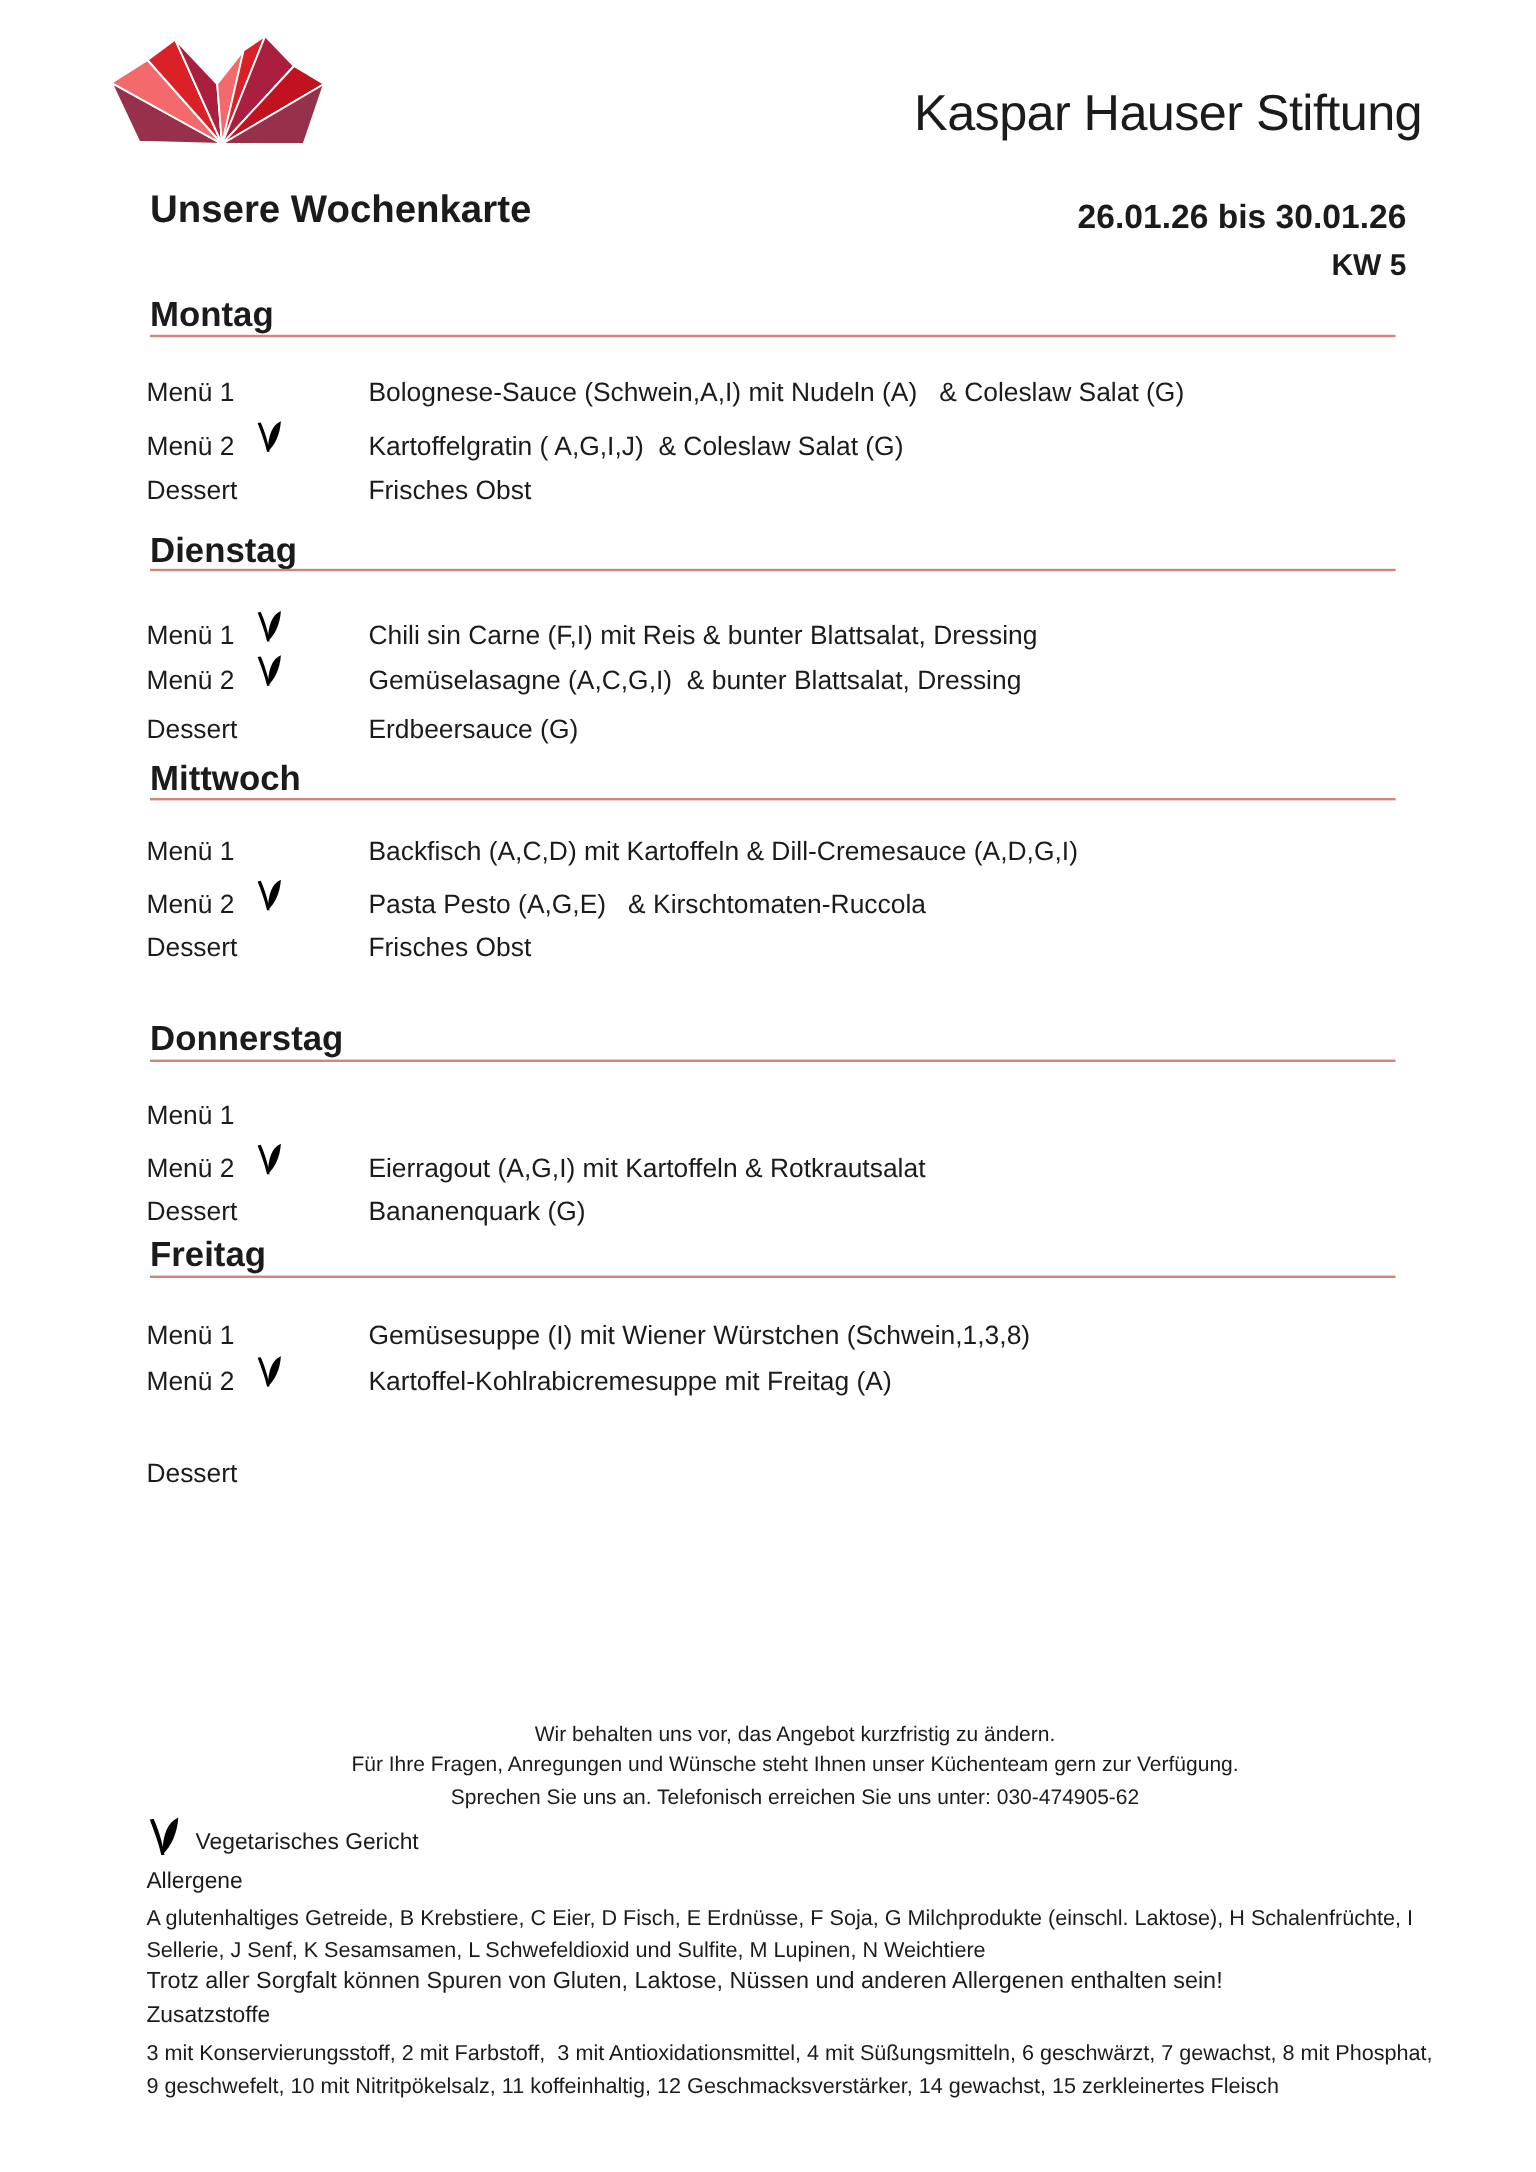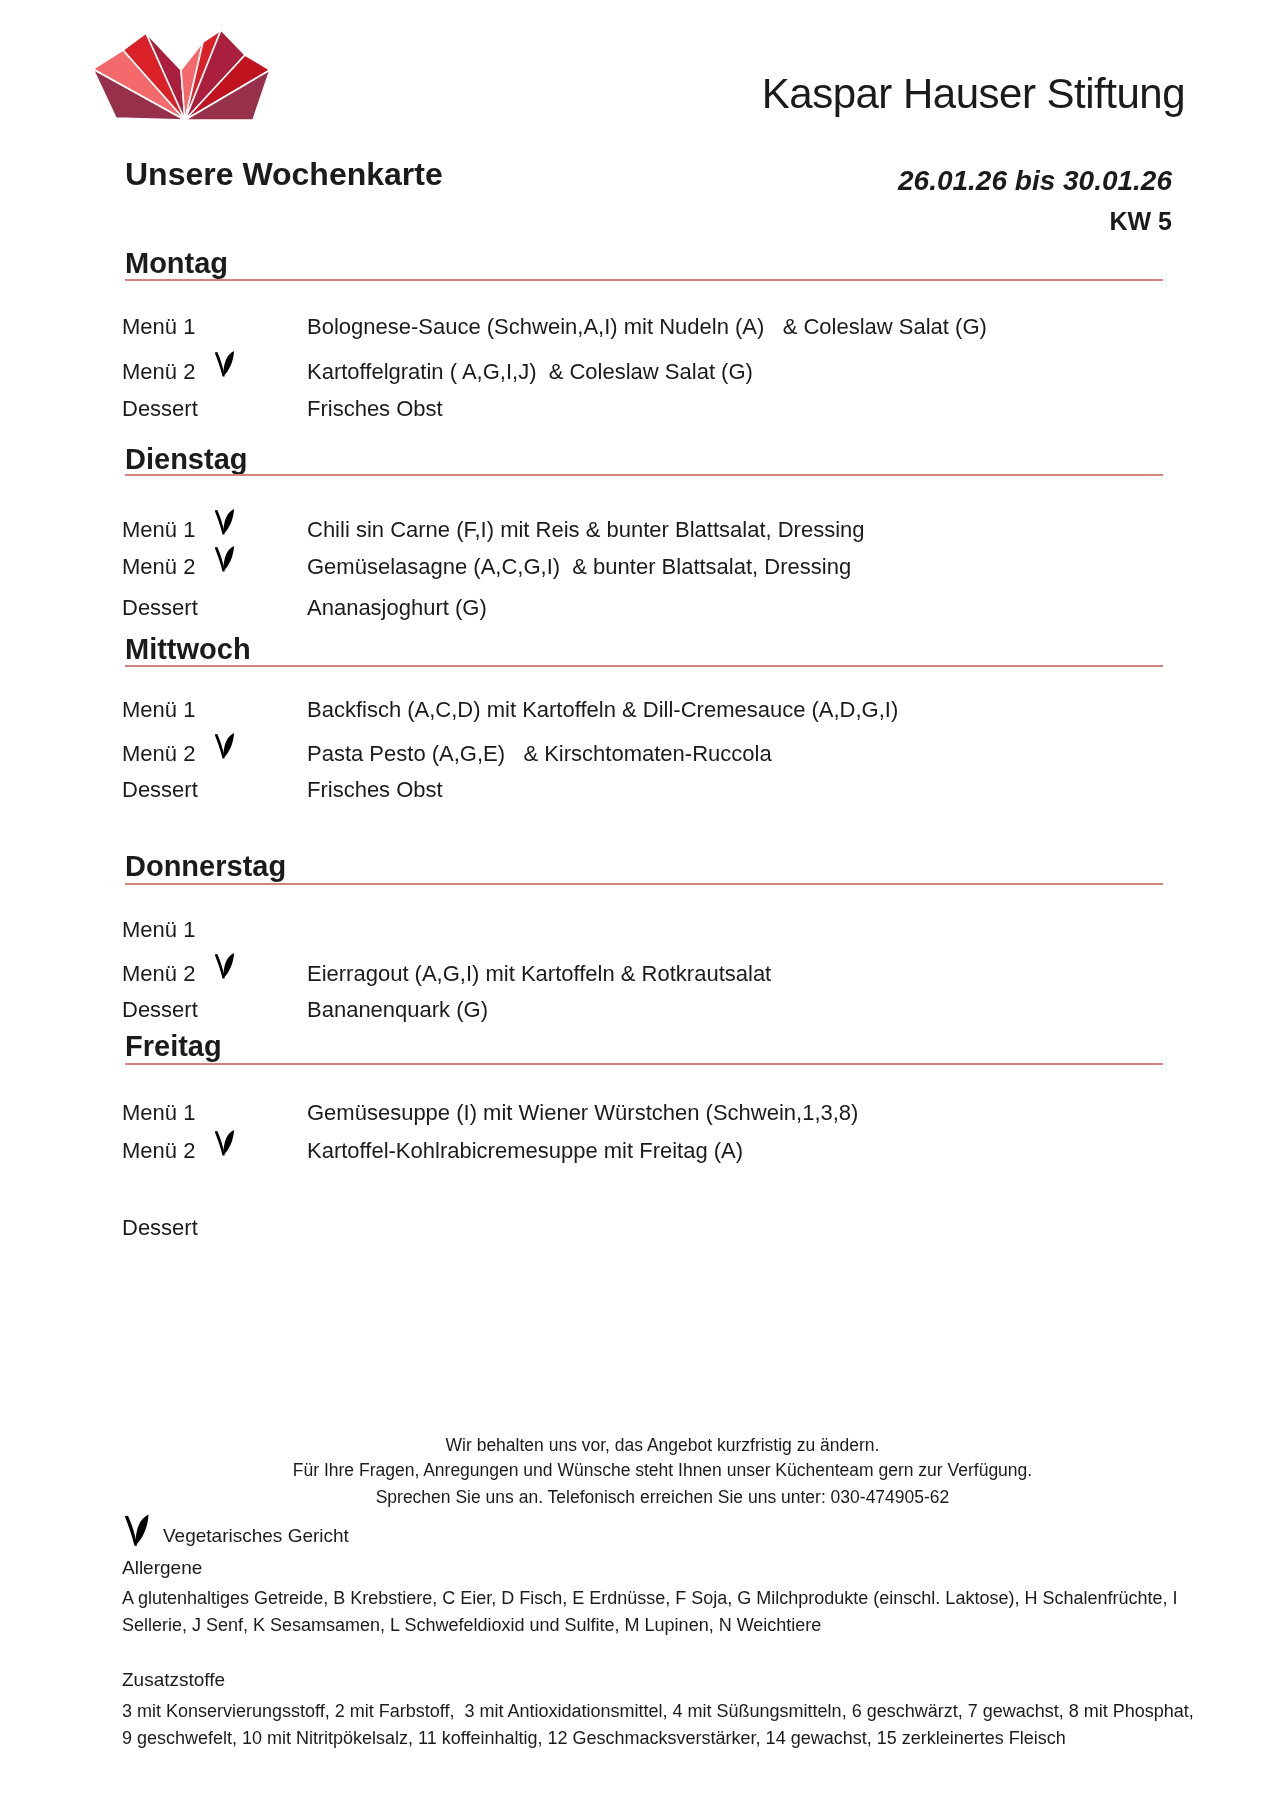--- a/index.html
+++ b/index.html
@@ -6,21 +6,21 @@
   .page{
     position:relative;width:1280px;height:1810px;background:#ffffff;
     font-family:"Liberation Sans",sans-serif;color:#1b1b1b;overflow:hidden;
   }
   .abs{position:absolute;}
 
   
   .logo{left:93px;top:30px;width:180px;height:92px;}
   .brand-title{top:70px;right:95px;font-size:42px;line-height:48px;font-weight:400;letter-spacing:-0.5px;white-space:nowrap;}
   .page-title{left:125px;top:155px;font-size:32px;line-height:38px;font-weight:700;}
-  .date-range{right:108px;top:164px;font-size:28px;line-height:34px;font-weight:700;font-style:italic;}
+  .date-range{right:108px;top:164px;font-size:28px;line-height:34px;font-weight:700;}
   .week{right:108px;top:206px;font-size:25px;line-height:30px;font-weight:700;}
 
   
   .day-heading{left:125px;font-size:29px;line-height:34px;font-weight:700;}
   .rule{left:125px;width:1038px;height:0;border-top:2.5px solid #cf867c;}
   .row{left:122px;right:40px;display:flex;align-items:flex-start;font-size:22px;line-height:26px;}
   .rlabel{flex:0 0 185px;display:flex;align-items:flex-start;}
   .rtext{white-space:pre-wrap;}
   .veg{width:24px;height:29px;margin-left:16px;margin-top:-9px;flex:0 0 auto;}
 
@@ -105,21 +105,21 @@
         <svg class="veg" viewBox="0 0 26 30">
           <use href="#veg-leaf"></use>
         </svg>
       </span>
     <span class="rtext">Gemüselasagne (A,C,G,I)  &amp; bunter Blattsalat, Dressing</span>
   </div>
   <div class="abs row" style="top:595px">
     <span class="rlabel">
         <span>Dessert</span>
       </span>
-    <span class="rtext">Ananasjoghurt (G)</span>
+    <span class="rtext">Erdbeersauce (G)</span>
   </div>
 
   <div class="abs day-heading" style="top:632px">Mittwoch</div>
   <div class="abs rule" style="top:665px"></div>
   <div class="abs row" style="top:697px">
     <span class="rlabel">
         <span>Menü 1</span>
       </span>
     <span class="rtext">Backfisch (A,C,D) mit Kartoffeln &amp; Dill-Cremesauce (A,D,G,I)</span>
   </div>
@@ -190,18 +190,19 @@
   <div class="abs note" style="top:1486px">Sprechen Sie uns an. Telefonisch erreichen Sie uns unter: 030-474905-62</div>
 
   <svg class="abs legend-icon veg-big" viewBox="0 0 26 30">
       <use href="#veg-leaf"></use>
     </svg>
   <div class="abs legend-text">Vegetarisches Gericht</div>
 
   <div class="abs fp-head" style="top:1556px">Allergene</div>
   <div class="abs fp" style="top:1586px">A glutenhaltiges Getreide, B Krebstiere, C Eier, D Fisch, E Erdnüsse, F Soja, G Milchprodukte (einschl. Laktose), H Schalenfrüchte, I</div>
   <div class="abs fp" style="top:1613px">Sellerie, J Senf, K Sesamsamen, L Schwefeldioxid und Sulfite, M Lupinen, N Weichtiere</div>
+  <div class="abs warning" style="top:1639px">Trotz aller Sorgfalt können Spuren von Gluten, Laktose, Nüssen und anderen Allergenen enthalten sein!</div>
 
   <div class="abs fp-head" style="top:1668px">Zusatzstoffe</div>
   <div class="abs fp" style="top:1699px">3 mit Konservierungsstoff, 2 mit Farbstoff,  3 mit Antioxidationsmittel, 4 mit Süßungsmitteln, 6 geschwärzt, 7 gewachst, 8 mit Phosphat,</div>
   <div class="abs fp" style="top:1726px">9 geschwefelt, 10 mit Nitritpökelsalz, 11 koffeinhaltig, 12 Geschmacksverstärker, 14 gewachst, 15 zerkleinertes Fleisch</div>
 
 </div>
 
 </body></html>

